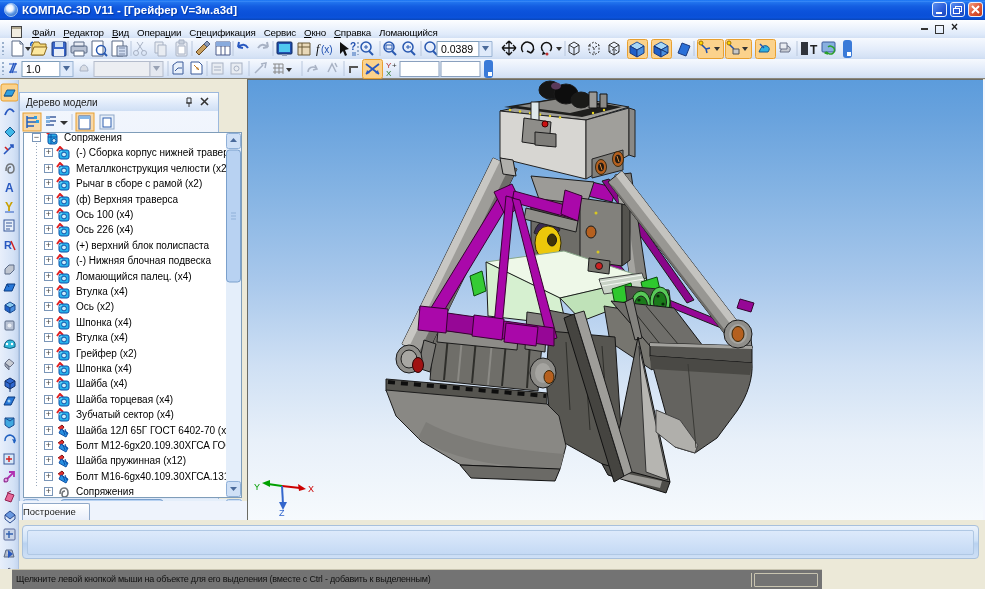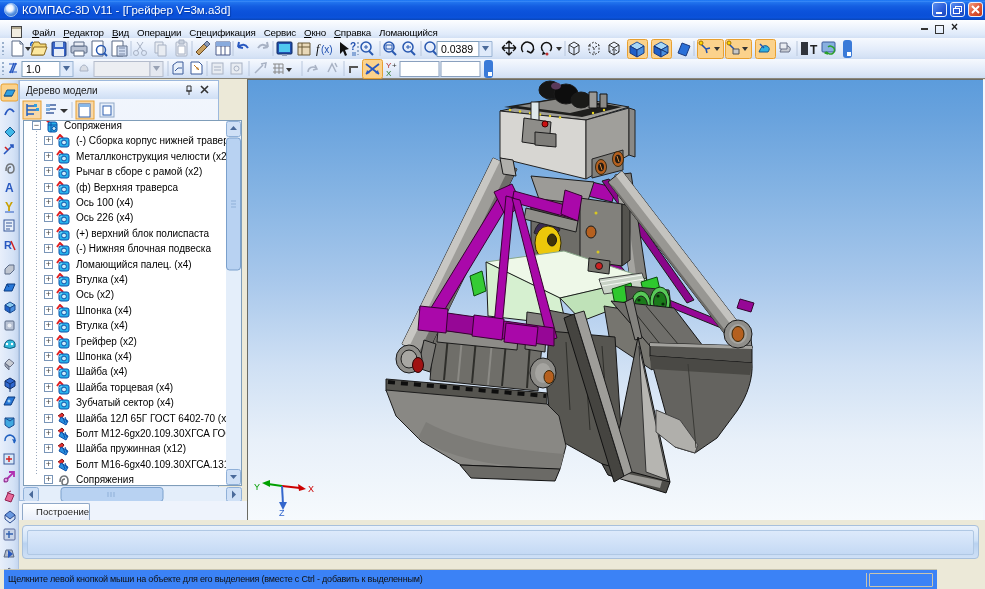--- a/index.html
+++ b/index.html
@@ -1,58 +1,58 @@
 <!DOCTYPE html>
 <html><head><meta charset="utf-8">
 <style>
 *{margin:0;padding:0;box-sizing:border-box}
 html,body{width:985px;height:589px;overflow:hidden}
 body{font-family:"Liberation Sans",sans-serif;position:relative;background:#ece9d8;font-size:11px}
 #titlebar{position:absolute;left:0;top:0;width:985px;height:20px;
  background:linear-gradient(180deg,#0f6bf0 0%,#3a8bf8 6%,#2173ee 12%,#155fe2 30%,#0c53dc 55%,#0a50d8 75%,#0b52db 88%,#0a45b8 100%);
- color:#fff;font-weight:normal;font-size:11.5px;letter-spacing:-0.2px;display:flex;align-items:center}
+ color:#fff;font-weight:bold;font-size:11.5px;letter-spacing:-0.2px;display:flex;align-items:center}
 #titlebar .txt{margin-left:22px;letter-spacing:0px;text-shadow:1px 1px 1px #0338a8}
 #appicon{position:absolute;left:4px;top:3px;width:14px;height:14px;border-radius:50%;
  background:radial-gradient(circle at 40% 35%,#ffffff 0%,#e8f2ff 30%,#5f9ae8 55%,#1c4fb0 100%);border:1px solid #9cc2f0}
 .winbtn{position:absolute;top:2px;width:15px;height:15px;border-radius:3px;border:1px solid #e8f0fc;
  font-size:10px;color:#fff;text-align:center;line-height:13px}
 #btnmin{left:932px;background:linear-gradient(135deg,#5a8ff0,#2a5cd8 60%,#1a44b8)}
 #btnmax{left:950px;background:linear-gradient(135deg,#5a8ff0,#2a5cd8 60%,#1a44b8)}
 #btncls{left:968px;background:linear-gradient(135deg,#f0a080,#e05838 50%,#c03818)}
 #menubar{position:absolute;left:0;top:20px;width:985px;height:18px;
  background:linear-gradient(180deg,#fdfeff,#dfeafa 80%,#d2e0f4);display:flex;align-items:flex-end;font-size:9.8px;letter-spacing:-0.2px;color:#000}
 #menubar .mi{margin:0 4px}
 #mdiicon{width:11px;height:12px;margin:0 6px 0 11px;background:#f0ece0;border:1px solid #444;position:relative;box-shadow:inset 0 2px 0 #b0a890}
 #mdibtns{position:absolute;right:8px;top:24px;width:56px;height:12px;color:#222;font-size:10px;font-weight:bold;display:flex;gap:7px;line-height:10px}
 .tbbg{background:linear-gradient(180deg,#f6f9fe 0%,#e3ecfa 55%,#d5e2f5 90%,#cddcf2 100%)}
 #tb1{position:absolute;left:0;top:38px;width:985px;height:21px}
 #tb2{position:absolute;left:0;top:59px;width:985px;height:20px;border-bottom:1px solid #8a867a}
 #leftstrip{position:absolute;left:0;top:80px;width:19px;height:489px;
  background:linear-gradient(90deg,#e8effb,#d4e2f6 70%,#c2d4ee)}
-#treepanel{position:absolute;left:19px;top:80px;width:200px;height:421px;
+#treepanel{position:absolute;left:19px;top:92px;width:200px;height:421px;
  background:linear-gradient(180deg,#f2f6fd,#dce7f8);border:1px solid #9db9dd}
 #treehead{position:absolute;left:0;top:0;width:100%;height:18px;font-size:10px;color:#1a1a1a;
  display:flex;align-items:center;padding-left:6px;
  background:linear-gradient(180deg,#fbfdff,#dfeafa 60%,#cfdff4)}
 #treetools{position:absolute;left:2px;top:19px;width:221px;height:20px}
 #treebox{position:absolute;left:3px;top:39px;width:219px;height:366px;background:#fff;border:1px solid #7f9db9;overflow:hidden}
 #vscroll{position:absolute;right:0px;top:0px;width:15px;height:364px;background:#d8e6f6}
 #hscroll{position:absolute;left:3px;top:406px;width:219px;height:15px;background:#d8e6f6}
 #viewport{position:absolute;left:247px;top:79px;width:736px;height:441px;
  background:linear-gradient(180deg,#5c9cdc 0%,#68a2dd 8%,#84b3e3 25%,#a7c7eb 45%,#cfe0f4 65%,#e8f0f9 82%,#f6fafd 100%);
  border-top:1px solid #6a6a64;border-left:1px solid #6a6a64}
 #vpright{position:absolute;left:983px;top:80px;width:2px;height:440px;background:#f4f7fd}
 #belowtree{position:absolute;left:19px;top:501px;width:228px;height:19px;background:#eef3fc}
 #buildtab{position:absolute;left:22px;top:503px;width:68px;height:17px;background:linear-gradient(180deg,#ffffff,#e8eefa);
- border:1px solid #8fa8c8;border-bottom:none;border-radius:2px 2px 0 0;font-size:9.5px;color:#222;text-align:right;line-height:16px}
+ border:1px solid #8fa8c8;border-bottom:none;border-radius:2px 2px 0 0;font-size:9.5px;color:#222;text-align:left;line-height:16px}
 #propbar{position:absolute;left:22px;top:525px;width:957px;height:34px;border-radius:4px;
  background:linear-gradient(180deg,#eaf2fc 0%,#cfe2f8 45%,#b9d2f0 55%,#cfe0f6 100%);border:1px solid #a8c0dc}
 #propinner{position:absolute;left:4px;top:4px;width:947px;height:25px;border:1px solid #b0c8e4;border-radius:2px;
  background:linear-gradient(180deg,#ddeafb,#c4d9f4)}
-#statusbar{position:absolute;left:4px;top:569px;width:933px;height:20px;background:#3b82f6;border-top:1px solid #c8c4b0;
+#statusbar{position:absolute;left:12px;top:569px;width:810px;height:20px;background:#737373;border-top:1px solid #c8c4b0;
  font-size:9px;letter-spacing:-0.2px;color:#111;padding:4px 0 0 4px}
 
 .trow{position:absolute;left:0;width:300px;height:15px;display:flex;align-items:center;gap:3px;font-size:10px;color:#000;white-space:nowrap}
 .trow .pm{flex:none;width:9px;height:9px;border:1px solid #7a96b8;background:#fff;font-size:9px;line-height:7px;text-align:center;color:#444}
 .trow .tl{margin-left:2px}
 #treelines{position:absolute;left:12px;top:10px;width:1px;height:345px;background:repeating-linear-gradient(180deg,#9aa8bc 0 1px,transparent 1px 3px)}
 #treerows{position:absolute;left:0;top:0;width:204px;height:366px;overflow:hidden}
 </style></head>
 <body>
 <div id="titlebar">

